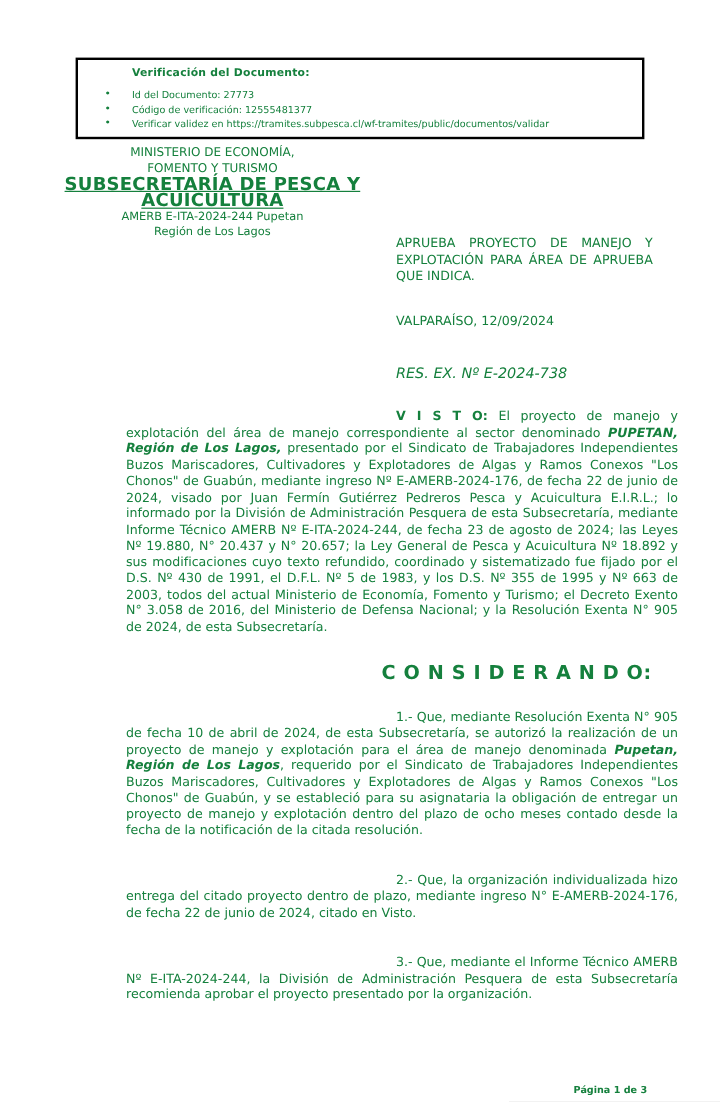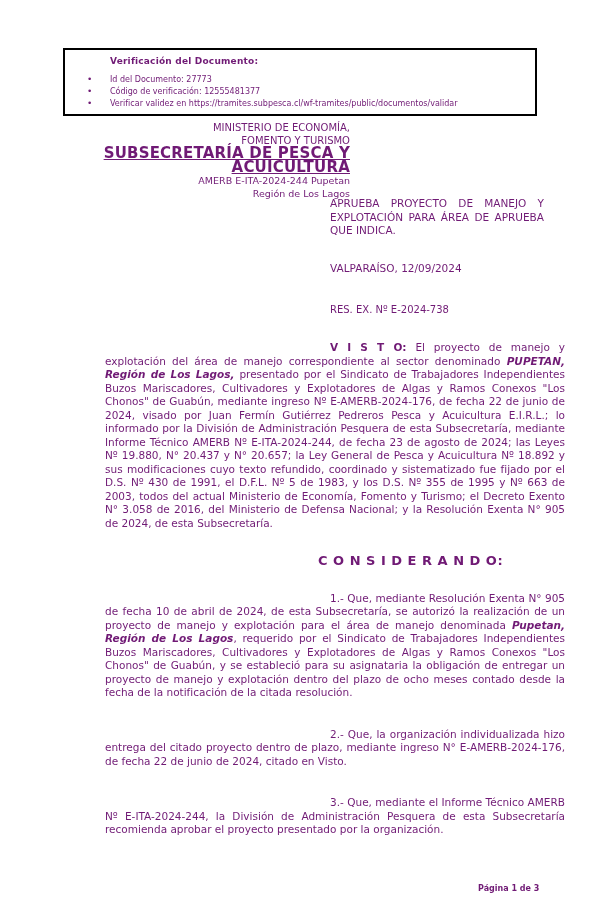--- a/index.html
+++ b/index.html
@@ -2,21 +2,21 @@
 <html lang="es"><head>
 <meta charset="utf-8">
 <style>
   html,body{margin:0;padding:0;background:#e8e8e8;}
   .page{
     position:relative;
     width:600px;height:918px;
     margin:0 auto;
     background:#ffffff;
     font-family:"DejaVu Sans","Liberation Sans",sans-serif;
-    color:#701a75;
+    color:#15803d;
     overflow:hidden;
   }
   
   .verify-box{
     position:absolute;left:63px;top:48px;
     width:470px;height:64px;
     border:2px solid #000;
     box-sizing:content-box;
   }
   .verify-title{
@@ -33,52 +33,52 @@
     font-size:8px;line-height:12px;
     font-weight:500;
     white-space:nowrap;
   }
   .verify-list li .bullet{
     position:absolute;left:-23px;top:-1px;
     font-size:9px;
   }
   
   .letterhead{
-    position:absolute;left:50px;top:121px;width:300px;
-    text-align:right;line-height:13.2px;
+    position:absolute;left:27px;top:121px;width:300px;
+    text-align:center;line-height:13.2px;
   }
   .lh-l1,.lh-l2{font-size:10px;}
   .lh-l3{font-size:15px;font-weight:bold;text-decoration:underline;letter-spacing:.2px;}
   .lh-l4,.lh-l5{font-size:9.5px;}
   
   .title-block{
     position:absolute;left:330px;top:197px;width:214px;
     font-size:10.5px;line-height:13.5px;
     text-align:justify;
   }
   .dateline{position:absolute;left:330px;top:262px;font-size:10.5px;}
-  .res-number{position:absolute;left:330px;top:304px;font-size:10px;}
+  .res-number{position:absolute;left:330px;top:304px;font-size:12px;font-style:italic;}
   
   .body-text{
     position:absolute;left:105px;top:341px;width:460px;
     font-size:10.5px;line-height:13.5px;
     text-align:justify;
   }
   .body-text p{margin:0;text-indent:225px;}
   .body-text p + p{margin-top:28px;}
   .b{font-weight:bold;}
   .bi{font-weight:bold;font-style:italic;}
   .considerando-heading{
     margin:24px 0 24px 213px;
-    font-size:13px;font-weight:bold;
+    font-size:16px;font-weight:bold;
     letter-spacing:.5px;
   }
   
   .page-footer{
-    position:absolute;left:478px;top:884px;
+    position:absolute;left:478px;top:904px;
     font-size:8px;font-weight:bold;
   }
 </style>
 </head>
 <body>
 
 <div class="page">
 
   <div class="verify-box">
     <div class="verify-title">Verificación del Documento:</div>

